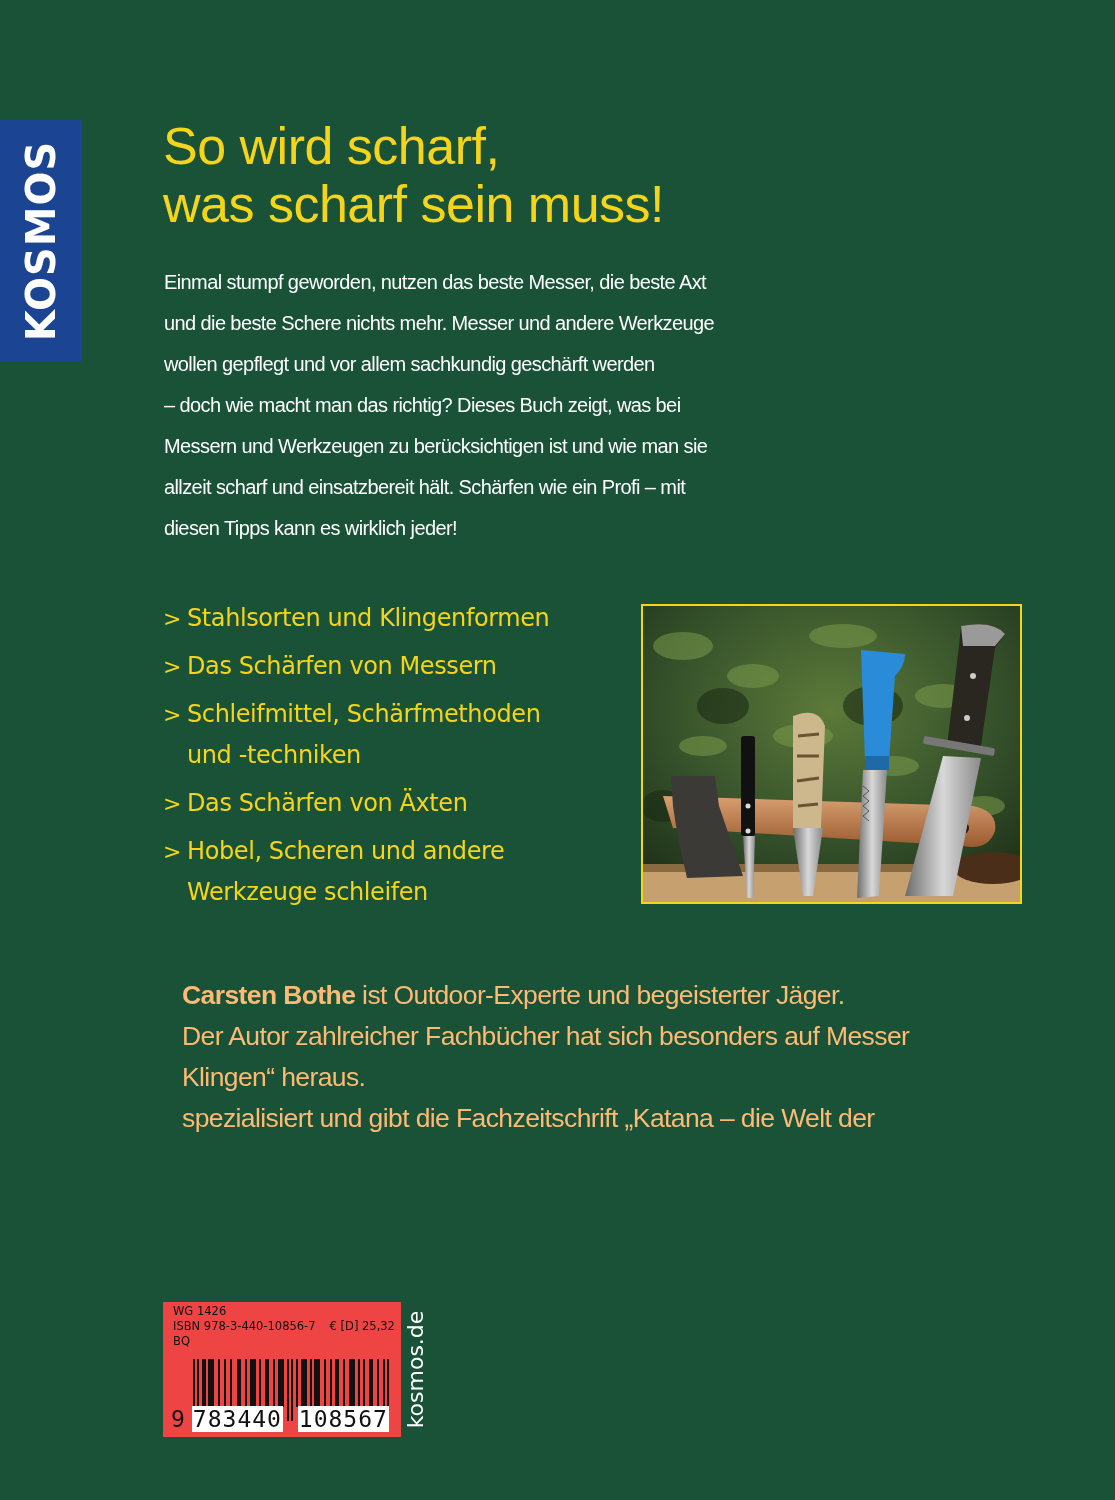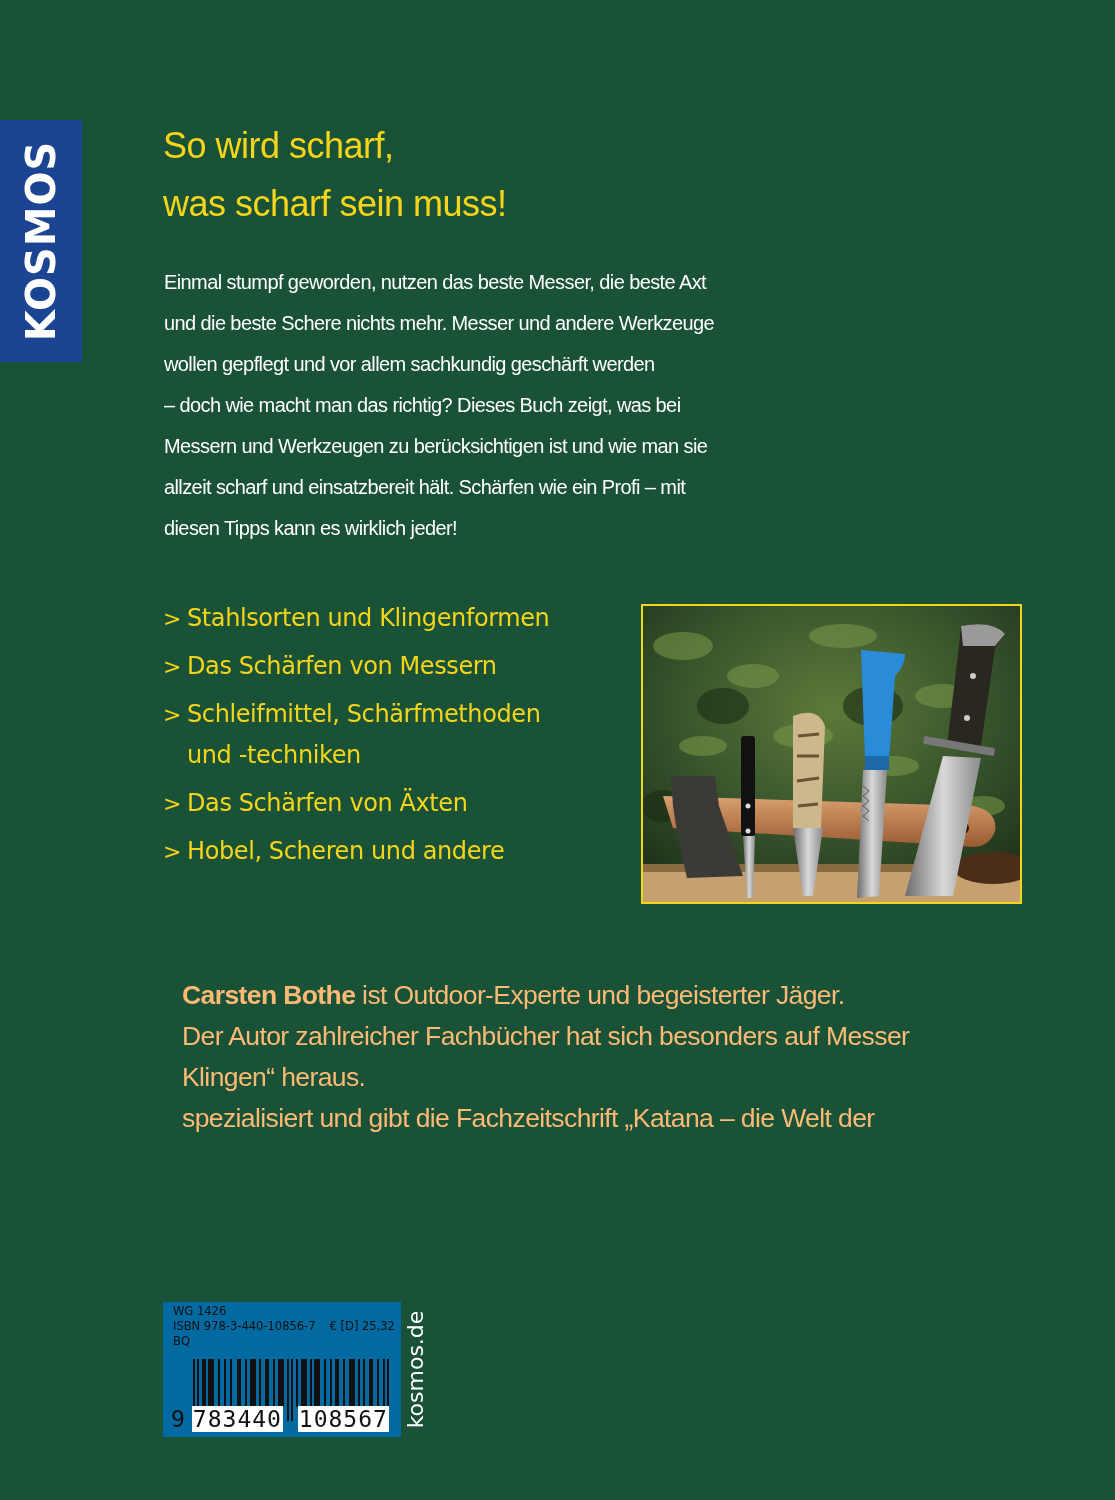--- a/index.html
+++ b/index.html
@@ -22,21 +22,21 @@
       font-weight: bold;
       font-size: 40px;
       letter-spacing: 1px;
       transform: rotate(-90deg);
       white-space: nowrap;
     }
     .headline {
       position: absolute; left: 163px; top: 117px;
       color: #f5d51a;
       font-family: "Liberation Sans", sans-serif;
-      font-size: 36px;
+      font-size: 52px;
       line-height: 58px;
       font-weight: normal;
       letter-spacing: -0.5px;
       margin: 0;
     }
     .headline span { display: block; }
     .intro {
       position: absolute; left: 164px; top: 262px;
       width: 880px;
       color: #ffffff;
@@ -79,21 +79,21 @@
       font-size: 26.5px;
       line-height: 41px;
       letter-spacing: -0.6px;
       margin: 18px;
     }
     .author span.line { display: block; white-space: nowrap; }
     .author b { font-weight: bold; }
     .barcode-box {
       position: absolute; left: 163px; top: 1302px;
       width: 238px; height: 135px;
-      background: #0369a1;
+      background: #ef4444;
       color: #111;
       font-family: "DejaVu Sans", sans-serif;
     }
     .bc-meta {
       position: absolute; left: 10px; top: 2px;
       font-size: 11.5px; line-height: 15px;
       white-space: nowrap;
     }
     .bc-meta .price { margin-left: 14px; }
     .bc-bars {
@@ -160,20 +160,21 @@
     <span class="line">Schleifmittel, Schärfmethoden</span>
     <span class="line">und -techniken</span>
   </li>
   <li>
     <span class="chev">&gt;</span>
     <span class="line">Das Schärfen von Äxten</span>
   </li>
   <li>
     <span class="chev">&gt;</span>
     <span class="line">Hobel, Scheren und andere</span>
+    <span class="line">Werkzeuge schleifen</span>
   </li>
 </ul>
 
 <div class="photo-frame" title="Axe and four knives stuck in a wooden block in front of green foliage">
   <svg viewBox="0 0 377 296" preserveAspectRatio="none">
     <defs>
       <radialGradient id="fol" cx="50%" cy="35%" r="75%">
         <stop offset="0" stop-color="#5d7a3a"></stop>
         <stop offset="0.6" stop-color="#34502a"></stop>
         <stop offset="1" stop-color="#1e2f18"></stop>

